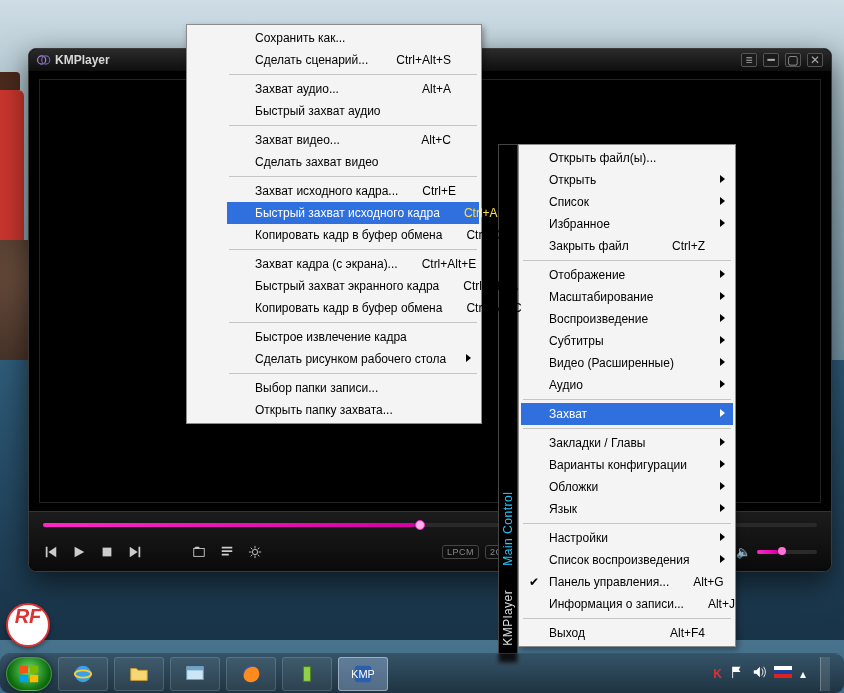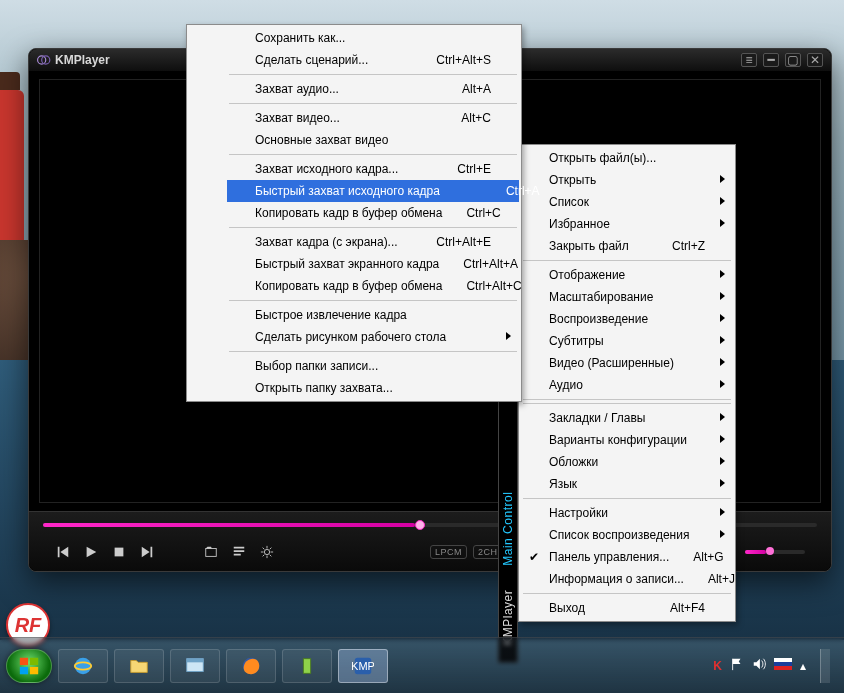--- a/index.html
+++ b/index.html
@@ -36,21 +36,21 @@
   .controls {
     position:absolute; left:0; right:0; bottom:0; height:60px;
     background:linear-gradient(180deg,#1c1c1c,#0a0a0a);
     border-top:1px solid #333; border-radius:0 0 8px 8px;
     color:#888;
   }
   .seek { position:relative; height:14px; margin:6px 14px 0 14px; }
   .seek-track { position:absolute; left:0; right:0; top:5px; height:4px; background:#2a2a2a; border-radius:2px; }
   .seek-fill { position:absolute; left:0; top:5px; height:4px; width:48%; background:linear-gradient(90deg,#ff27c9,#d400a3); border-radius:2px; }
   .seek-handle { position:absolute; left:48%; top:2px; width:10px; height:10px; background:#ffb0e9; border:1px solid #ff27c9; border-radius:50%; }
-  .btnrow { display:flex; align-items:center; height:40px; padding:0 26px; gap:12px; }
+  .btnrow { display:flex; align-items:center; height:40px; padding:0 14px; gap:12px; }
   .pb { width:16px; height:16px; display:flex; align-items:center; justify-content:center; color:#ddd; cursor:pointer; }
   .pb svg { width:14px; height:14px; fill:#ccc; }
   .spacer { flex:0 0 24px; }
   .status-pill { margin-left:auto; display:flex; gap:6px; align-items:center; }
   .pill { border:1px solid #444; border-radius:3px; padding:1px 4px; font-size:9px; color:#888; letter-spacing:0.5px; }
   .mini { width:14px; height:14px; display:flex; align-items:center; justify-content:center; color:#888; }
   .time-readout { color:#4bd5ff; font-family:"Consolas",monospace; font-size:13px; letter-spacing:1px; margin-left:18px; }
   .time-readout .dur { color:#9aa; }
   .volume { display:flex; align-items:center; gap:6px; margin-left:14px; }
   .vol-track { width:60px; height:4px; background:#2a2a2a; border-radius:2px; position:relative; }
@@ -62,50 +62,51 @@
     position:absolute; background:#f4f4f4; border:1px solid #8b8b8b;
     box-shadow:2px 3px 6px rgba(0,0,0,0.35);
     z-index:30; padding:2px;
   }
   .ctxmenu .mi {
     display:flex; align-items:center; height:22px; padding:0 28px 0 28px;
     color:#000; white-space:nowrap; position:relative; cursor:default;
   }
   .ctxmenu .mi .shortcut { margin-left:auto; padding-left:24px; color:#000; }
   .ctxmenu .mi.sel { background:#2f6fde; color:#fff; }
-  .ctxmenu .mi.sel .shortcut { color:#ffffff;margin-left:42px; }
+  .ctxmenu .mi.sel .shortcut { color:#fde047; }
   .ctxmenu .sep { height:1px; background:#c5c5c5; margin:3px 2px; }
   .ctxmenu .mi .arrow { position:absolute; right:8px; top:6px; width:0;height:0;border-top:4px solid transparent;border-bottom:4px solid transparent;border-left:5px solid #000; }
   .ctxmenu .mi.sel .arrow { border-left-color:#fff; }
   .ctxmenu .mi .check { position:absolute; left:8px; top:4px; width:12px; height:12px; }
 
-  .submenu { left:186px; top:24px; width:336px;padding-left:40px; }
+  .submenu { left:186px; top:24px; width:296px;padding-left:40px; }
   .mainmenu { left:518px; top:144px; width:218px; }
 
   
   .side-label {
     position:absolute; left:498px; top:144px; width:20px; height:519px;
     background:#000; border:1px solid #444; z-index:25;
     display:flex; align-items:flex-end; justify-content:center;
   }
   .side-label span {
     writing-mode:vertical-rl; transform:rotate(180deg);
     font-size:12px; padding:8px 2px; letter-spacing:0.5px;
   }
   .side-label .mc { color:#23c8ff; }
   .side-label .kp { color:#ddd; }
 
   
   .taskbar {
-    position:absolute; left:0; right:0; bottom:0; height:56px;
+    position:absolute; left:0; right:0; bottom:0; height:40px;
     background:linear-gradient(180deg,rgba(30,40,50,0.4),rgba(10,15,20,0.6));
     backdrop-filter:blur(2px);
     border-top:1px solid rgba(255,255,255,0.15);
     display:flex; align-items:center; padding:0 6px;
     z-index:50;
+    border-radius:9px;
   }
   .start {
     width:46px; height:34px; border-radius:20px;
     background:radial-gradient(circle at 50% 40%,#6fe06f,#0b6b0b 70%);
     display:flex; align-items:center; justify-content:center;
     border:1px solid rgba(255,255,255,0.25);
     box-shadow:0 0 6px rgba(0,0,0,0.5);
   }
   .start svg { width:22px; height:22px; }
   .tbicon {
@@ -114,21 +115,21 @@
     display:flex; align-items:center; justify-content:center;
   }
   .tbicon.active { background:rgba(180,210,255,0.35); border-color:rgba(255,255,255,0.4); }
   .tray { margin-left:auto; display:flex; align-items:center; gap:8px; color:#eaeaea; padding-right:8px; }
   .tray .flag { display:inline-block; }
   .tray .showdesk { width:10px; height:34px; background:rgba(255,255,255,0.12); border-left:1px solid rgba(255,255,255,0.25); margin-left:6px; }
 
   
   .desk-icon {
     position:absolute; left:6px; bottom:46px; width:44px; height:44px; border-radius:50%;
-    background:#fff; z-index:1; display:flex; align-items:center; justify-content:center;
+    background:#fff; z-index:1; display:flex; justify-content:center;
     border:2px solid #d33; box-shadow:0 2px 4px rgba(0,0,0,0.4);
   }
   .desk-icon span { color:#d33; font-weight:bold; font-style:italic; font-size:20px; }
 </style>
 </head>
 <body>
 
 <div class="sky"></div>
 <div class="water"></div>
 <div class="lighthouse"></div>
@@ -272,20 +273,24 @@
     </div>
     <div class="mi">
       <span>Видео (Расширенные)</span>
       <span class="arrow"></span>
     </div>
     <div class="mi">
       <span>Аудио</span>
       <span class="arrow"></span>
     </div>
     <div class="sep"></div>
+    <div class="mi sel">
+      <span>Захват</span>
+      <span class="arrow"></span>
+    </div>
     <div class="sep"></div>
     <div class="mi">
       <span>Закладки / Главы</span>
       <span class="arrow"></span>
     </div>
     <div class="mi">
       <span>Варианты конфигурации</span>
       <span class="arrow"></span>
     </div>
     <div class="mi">
@@ -327,27 +332,30 @@
     </div>
     <div class="mi">
       <span>Сделать сценарий...</span>
       <span class="shortcut">Ctrl+Alt+S</span>
     </div>
     <div class="sep"></div>
     <div class="mi">
       <span>Захват аудио...</span>
       <span class="shortcut">Alt+A</span>
     </div>
+    <div class="mi">
+      <span>Быстрый захват аудио</span>
+    </div>
     <div class="sep"></div>
     <div class="mi">
       <span>Захват видео...</span>
       <span class="shortcut">Alt+C</span>
     </div>
     <div class="mi">
-      <span>Основные захват видео</span>
+      <span>Сделать захват видео</span>
     </div>
     <div class="sep"></div>
     <div class="mi">
       <span>Захват исходного кадра...</span>
       <span class="shortcut">Ctrl+E</span>
     </div>
     <div class="mi sel">
       <span>Быстрый захват исходного кадра</span>
       <span class="shortcut">Ctrl+A</span>
     </div>

